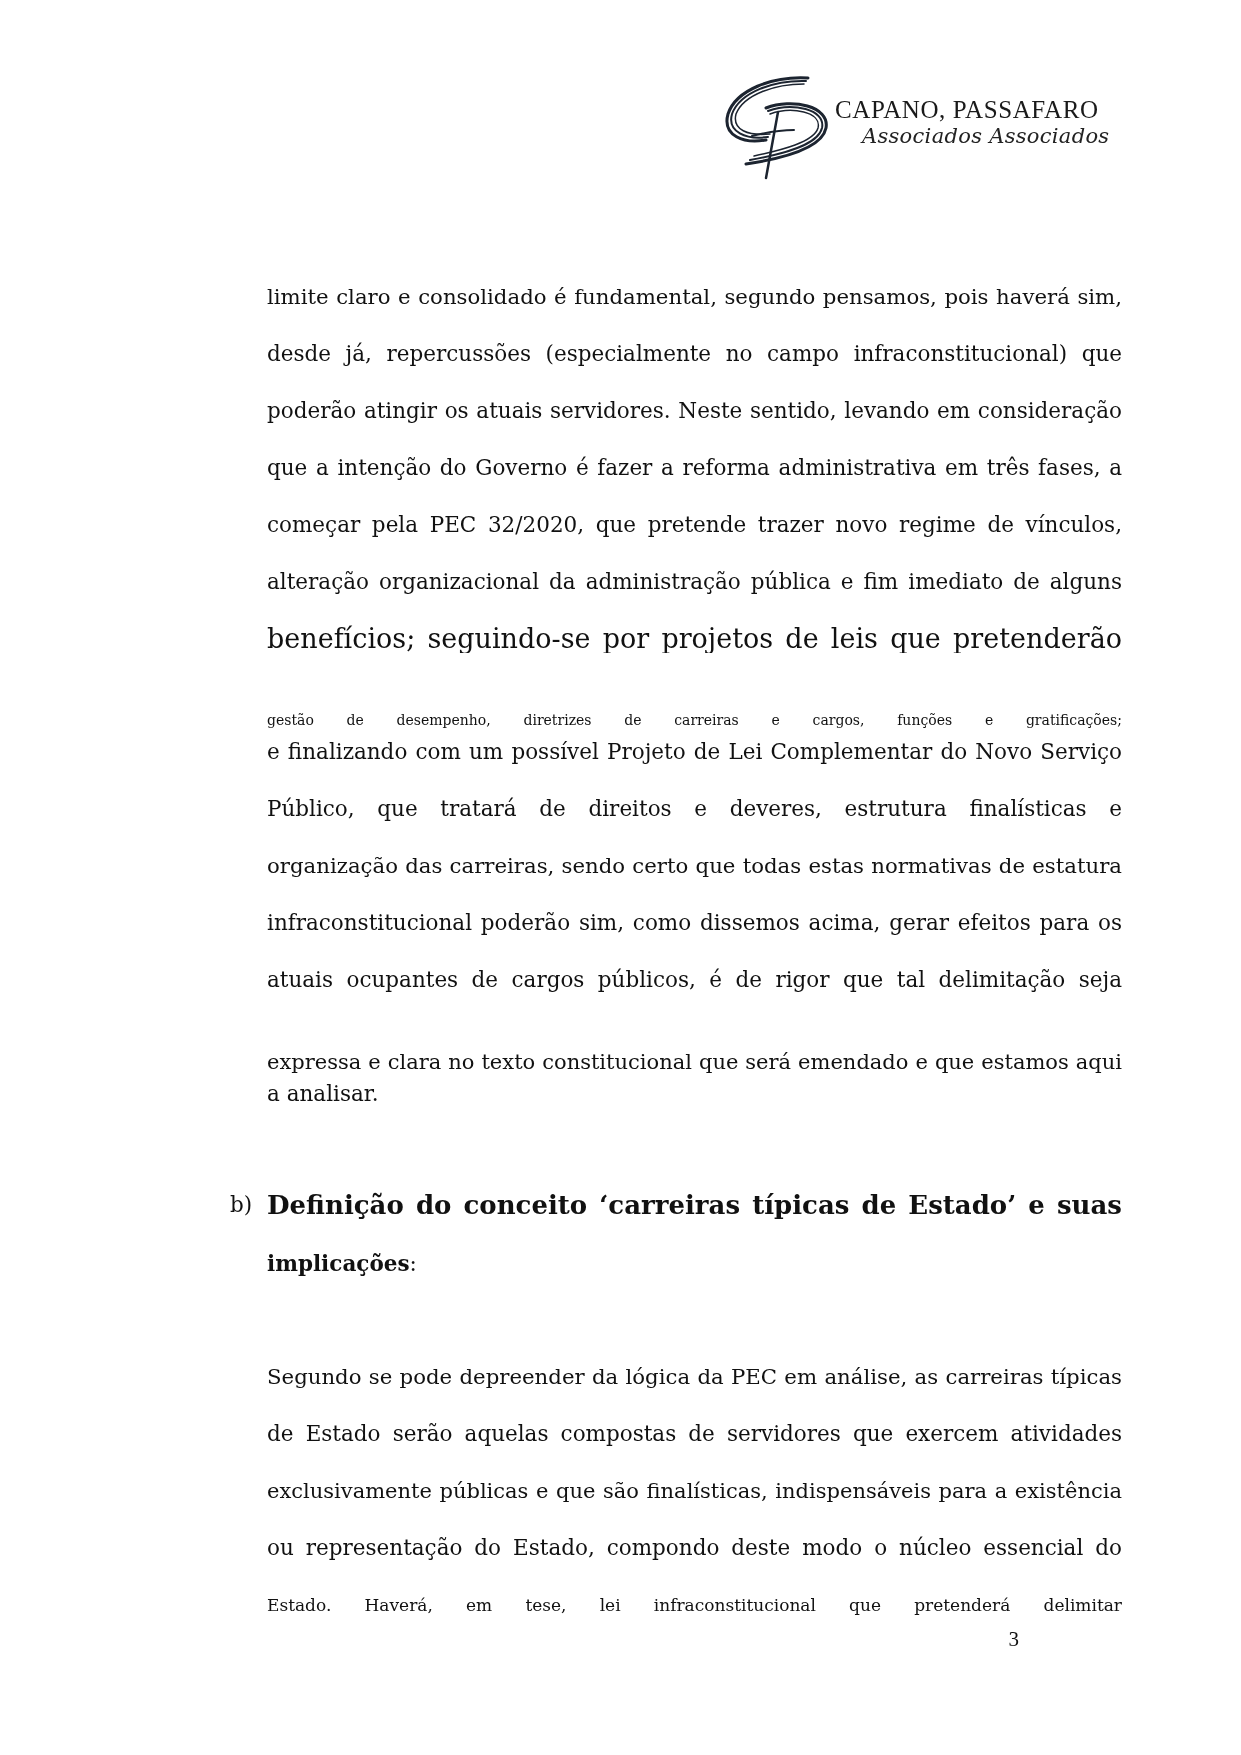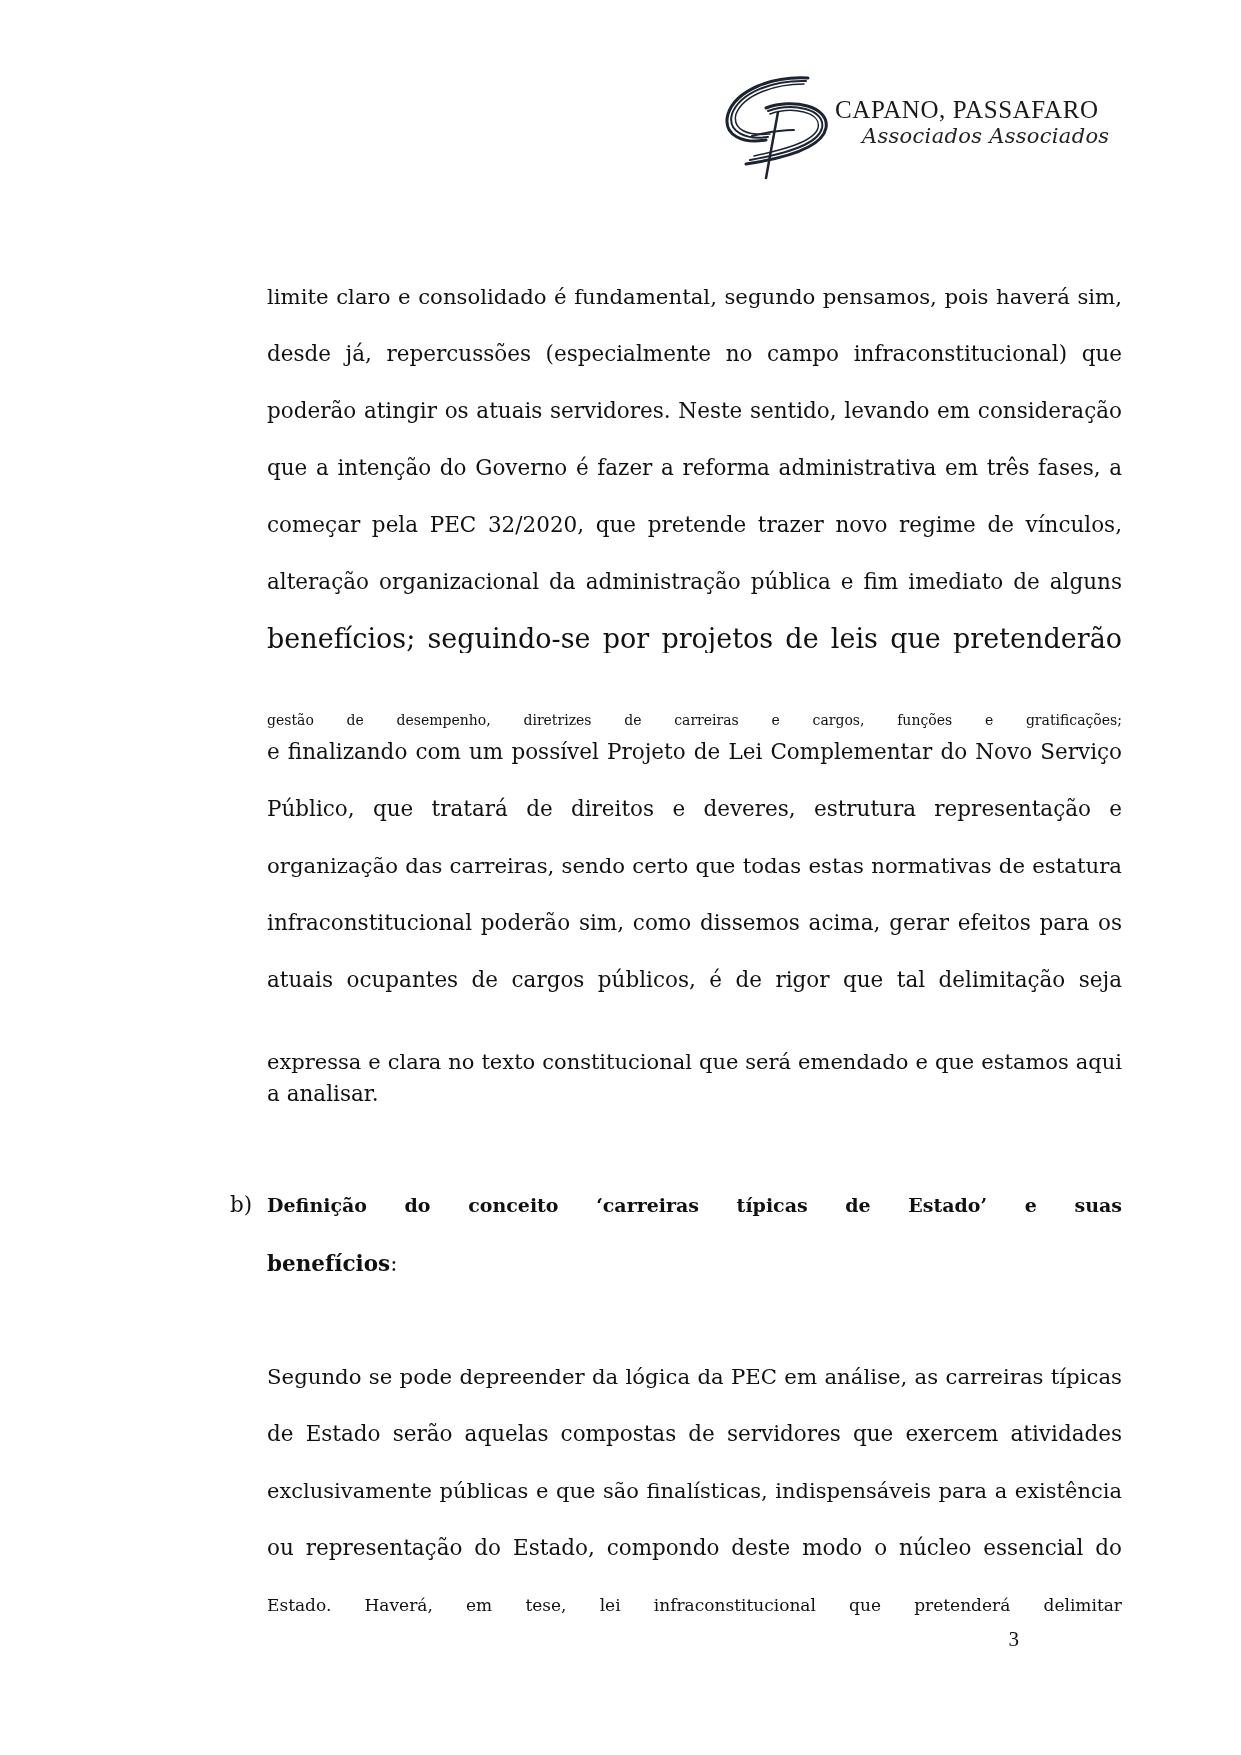--- a/index.html
+++ b/index.html
@@ -70,32 +70,32 @@
   <div>
     <div class="line" style="top: 283px; white-space: normal; overflow: hidden; font-size: 21.25px;">limite claro e consolidado é fundamental, segundo pensamos, pois haverá sim,</div>
     <div class="line" style="top: 340px; white-space: normal; overflow: hidden; font-size: 21.5px;">desde já, repercussões (especialmente no campo infraconstitucional) que</div>
     <div class="line" style="top: 397px; white-space: normal; overflow: hidden; font-size: 21.5px;">poderão atingir os atuais servidores. Neste sentido, levando em consideração</div>
     <div class="line" style="top: 454px; white-space: normal; overflow: hidden; font-size: 21.5px;">que a intenção do Governo é fazer a reforma administrativa em três fases, a</div>
     <div class="line" style="top: 511px; white-space: normal; overflow: hidden; font-size: 21.5px;">começar pela PEC 32/2020, que pretende trazer novo regime de vínculos,</div>
     <div class="line" style="top: 568px; white-space: normal; overflow: hidden; font-size: 21.5px;">alteração organizacional da administração pública e fim imediato de alguns</div>
     <div class="line" style="top: 625px; white-space: normal; overflow: hidden; font-size: 27px;">benefícios; seguindo-se por projetos de leis que pretenderão regrar e tratar de</div>
     <div class="line" style="top: 706px; white-space: normal; overflow: hidden; font-size: 14px;">gestão de desempenho, diretrizes de carreiras e cargos, funções e gratificações;</div>
     <div class="line" style="top: 738px; white-space: normal; overflow: hidden; font-size: 21.5px;">e finalizando com um possível Projeto de Lei Complementar do Novo Serviço</div>
-    <div class="line" style="top: 795px; white-space: normal; overflow: hidden; font-size: 21.5px;">Público, que tratará de direitos e deveres, estrutura representação e</div>
+    <div class="line" style="top: 795px; white-space: normal; overflow: hidden; font-size: 21.5px;">Público, que tratará de direitos e deveres, estrutura finalísticas e</div>
     <div class="line" style="top: 852px; white-space: normal; overflow: hidden; font-size: 21.25px;">organização das carreiras, sendo certo que todas estas normativas de estatura</div>
     <div class="line" style="top: 909px; white-space: normal; overflow: hidden; font-size: 21.5px;">infraconstitucional poderão sim, como dissemos acima, gerar efeitos para os</div>
     <div class="line" style="top: 966px; white-space: normal; overflow: hidden; font-size: 21.5px;">atuais ocupantes de cargos públicos, é de rigor que tal delimitação seja</div>
     <div class="line" style="top: 1048px; white-space: normal; overflow: hidden; font-size: 21px;">expressa e clara no texto constitucional que será emendado e que estamos aqui</div>
     <div class="line last" style="top: 1080px; white-space: normal; overflow: hidden; font-size: 21.5px;">a analisar.</div>
   </div>
 
   <div>
     <span class="list-marker" style="top:1191px">b)</span>
-    <div class="line heading-line" style="top: 1191px; white-space: normal; overflow: hidden; font-size: 19px;">Definição do conceito ‘carreiras típicas de Estado’ e suas</div>
-    <div class="line last" style="top: 1250px; white-space: normal; overflow: hidden; font-size: 21.5px;"><b>benefícios</b><span>:</span></div>
+    <div class="line heading-line" style="top: 1191px; white-space: normal; overflow: hidden; font-size: 26px;">Definição do conceito ‘carreiras típicas de Estado’ e suas</div>
+    <div class="line last" style="top: 1250px; white-space: normal; overflow: hidden; font-size: 21.5px;"><b>implicações</b><span>:</span></div>
   </div>
 
   <div>
     <div class="line" style="top: 1363px; white-space: normal; overflow: hidden; font-size: 21.25px;">Segundo se pode depreender da lógica da PEC em análise, as carreiras típicas</div>
     <div class="line" style="top: 1420px; white-space: normal; overflow: hidden; font-size: 21.5px;">de Estado serão aquelas compostas de servidores que exercem atividades</div>
     <div class="line" style="top: 1477px; white-space: normal; overflow: hidden; font-size: 21px;">exclusivamente públicas e que são finalísticas, indispensáveis para a existência</div>
     <div class="line" style="top: 1534px; white-space: normal; overflow: hidden; font-size: 21.5px;">ou representação do Estado, compondo deste modo o núcleo essencial do</div>
     <div class="line" style="top: 1591px; white-space: normal; overflow: hidden; font-size: 17px;">Estado. Haverá, em tese, lei infraconstitucional que pretenderá delimitar</div>
   </div>
 

